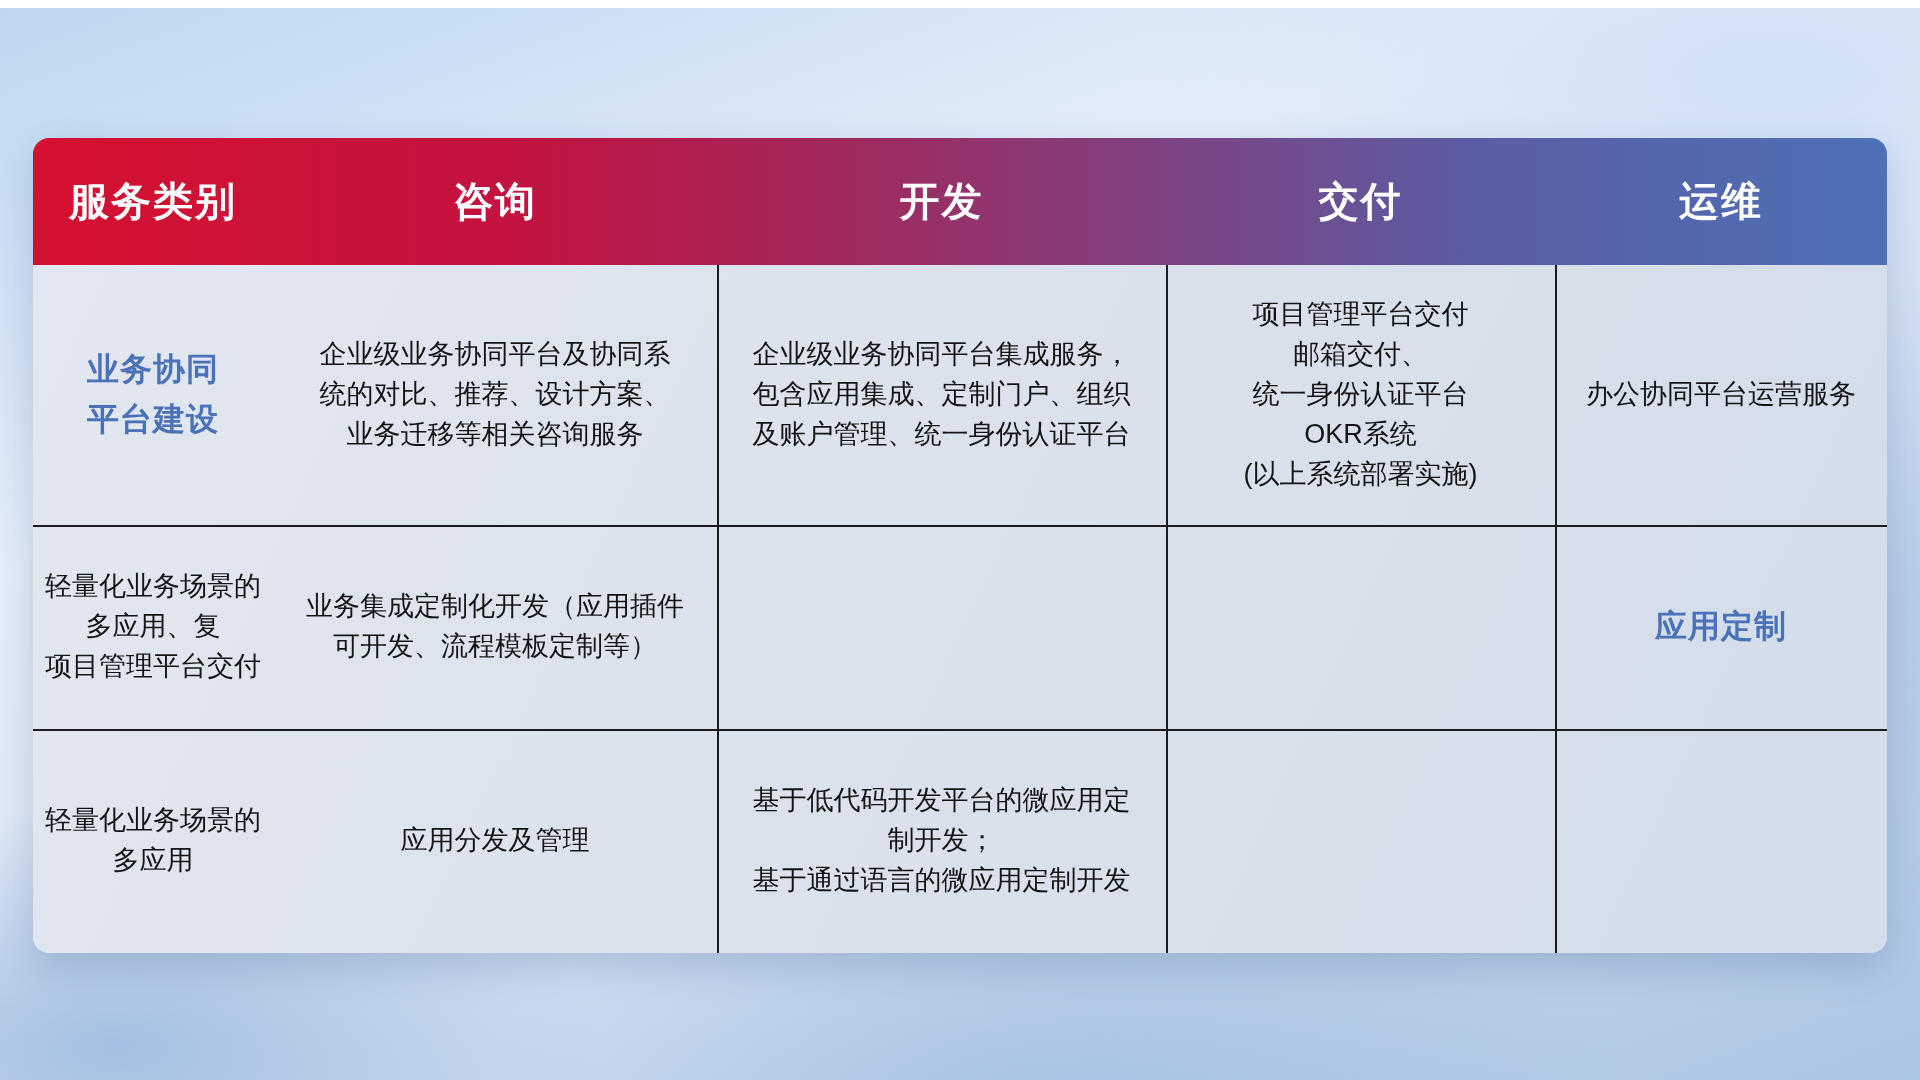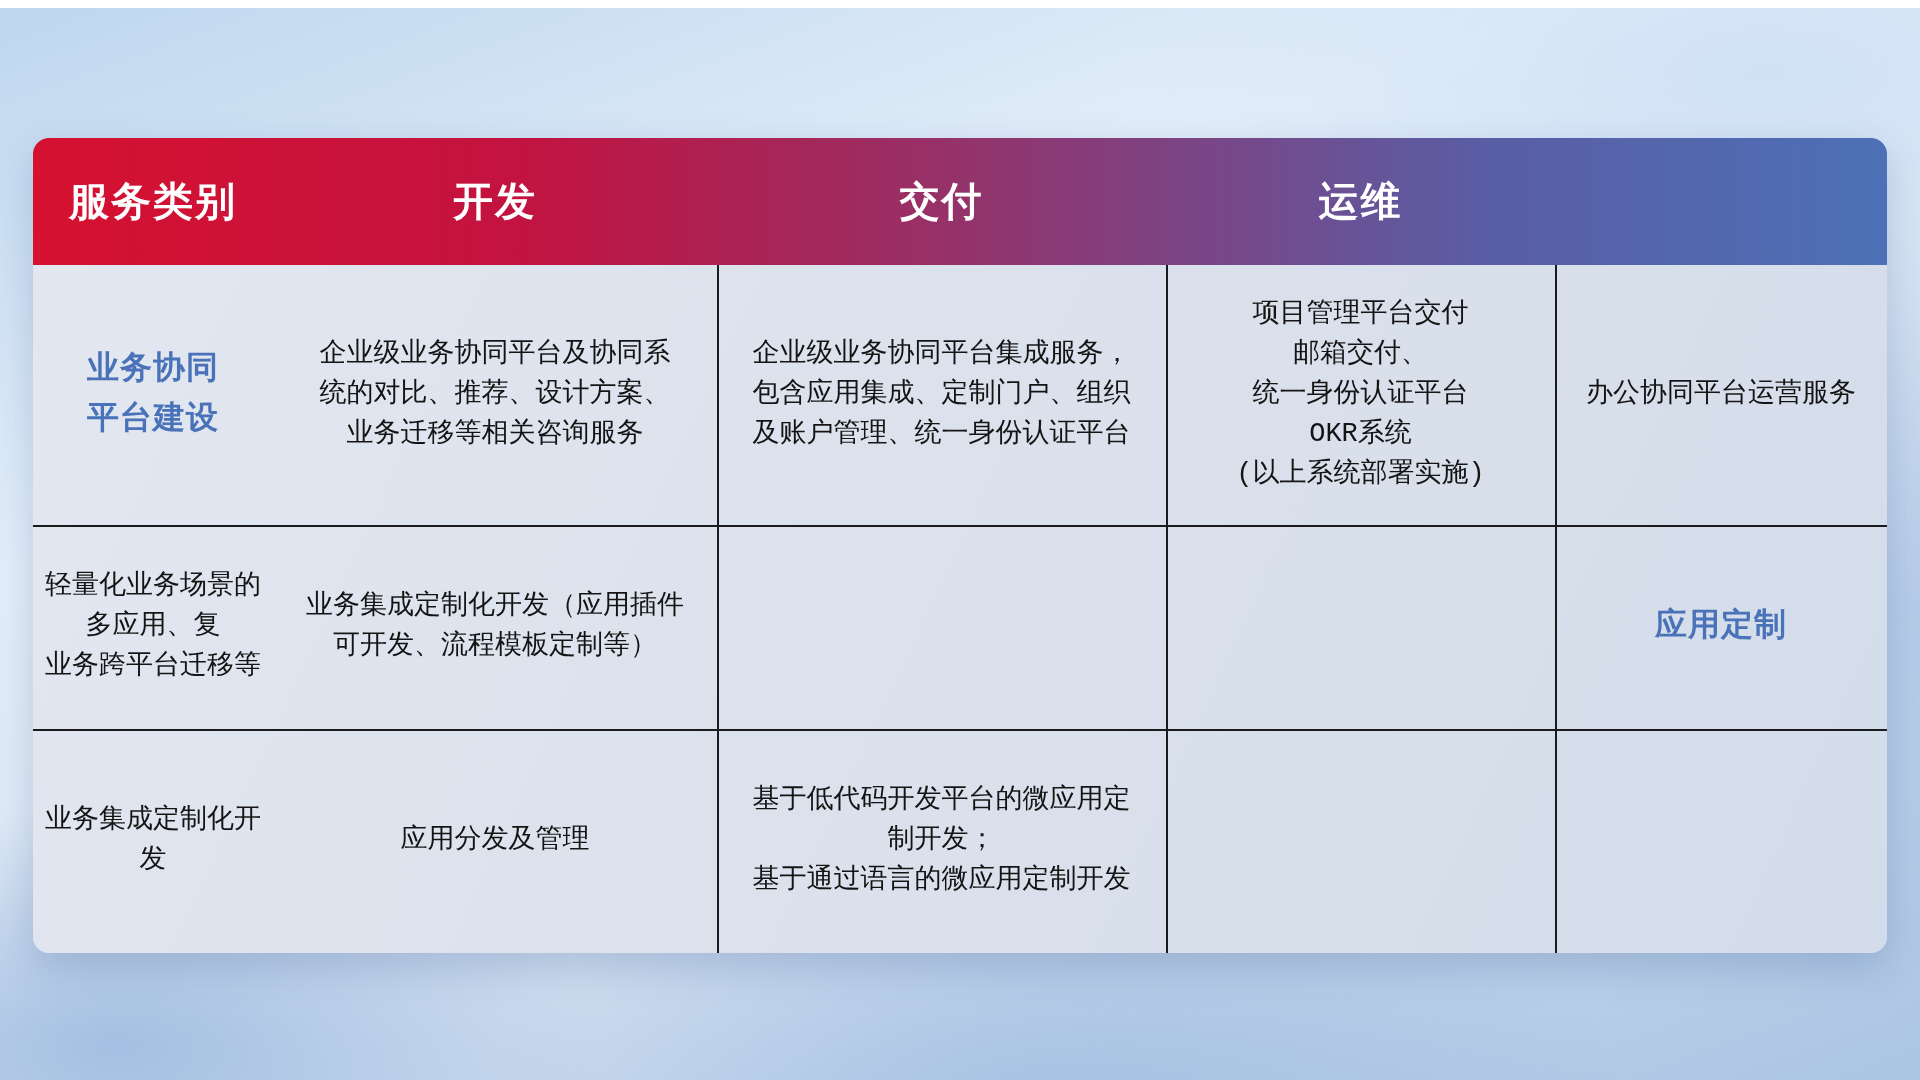--- a/index.html
+++ b/index.html
@@ -65,21 +65,20 @@
     display: flex;
     align-items: center;
     justify-content: center;
     text-align: center;
     white-space: pre-line;
     color: #141414;
     font-size: 27px;
     line-height: 1.48;
     padding: 0 6px;
     box-sizing: border-box;
-    font-family: Liberation Mono, monospace;
   }
   .category-cell {
     color: #4a72b8;
     font-size: 32px;
     font-weight: bold;
     line-height: 1.55;
     letter-spacing: 1px;
   }
 
   
@@ -97,20 +96,21 @@
   .hline-2 { top: 464px; }
 </style>
 </head>
 <body>
 
 <div class="page">
   <div class="service-table">
 
     <div class="table-header">
       <div class="header-cell">服务类别</div>
+      <div class="header-cell">咨询</div>
       <div class="header-cell">开发</div>
       <div class="header-cell">交付</div>
       <div class="header-cell">运维</div>
     </div>
 
     <div class="table-body">
 
       <div class="body-cell category-cell">业务协同
 平台建设</div>
       <div class="body-cell">企业级业务协同平台及协同系
@@ -120,28 +120,28 @@
 包含应用集成、定制门户、组织
 及账户管理、统一身份认证平台</div>
       <div class="body-cell">项目管理平台交付
 邮箱交付、
 统一身份认证平台
 OKR系统
 (以上系统部署实施)</div>
       <div class="body-cell">办公协同平台运营服务</div>
 
       <div class="body-cell">轻量化业务场景的多应用、复
-业务跨平台迁移等</div>
+项目管理平台交付</div>
       <div class="body-cell">业务集成定制化开发（应用插件
 可开发、流程模板定制等）</div>
       <div class="body-cell"></div>
       <div class="body-cell"></div>
 
       <div class="body-cell category-cell">应用定制</div>
-      <div class="body-cell">业务集成定制化开发</div>
+      <div class="body-cell">轻量化业务场景的多应用</div>
       <div class="body-cell">应用分发及管理</div>
       <div class="body-cell">基于低代码开发平台的微应用定
 制开发；
 基于通过语言的微应用定制开发</div>
       <div class="body-cell"></div>
 
       <div class="vline vline-1"></div>
       <div class="vline vline-2"></div>
       <div class="vline vline-3"></div>
       <div class="hline hline-1"></div>

